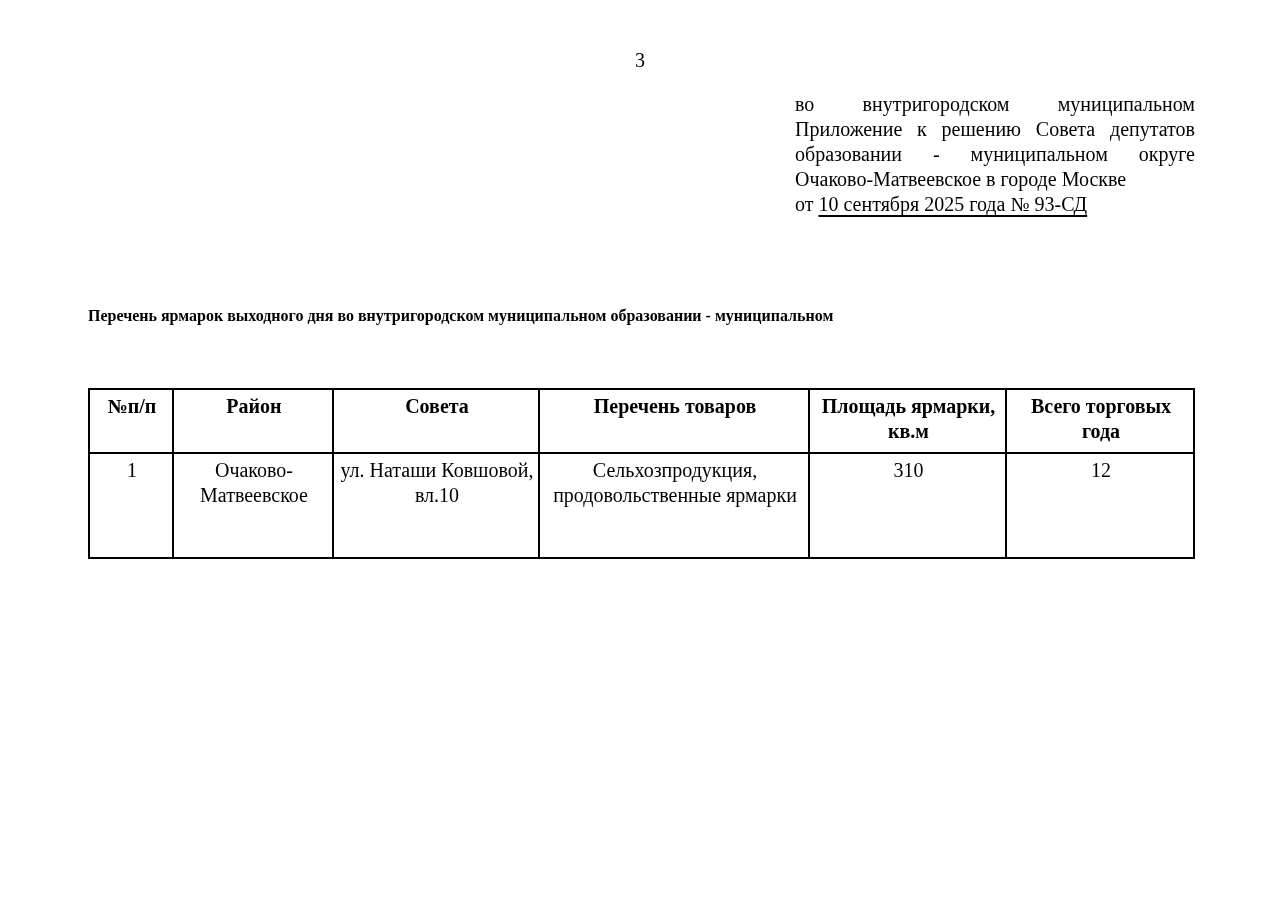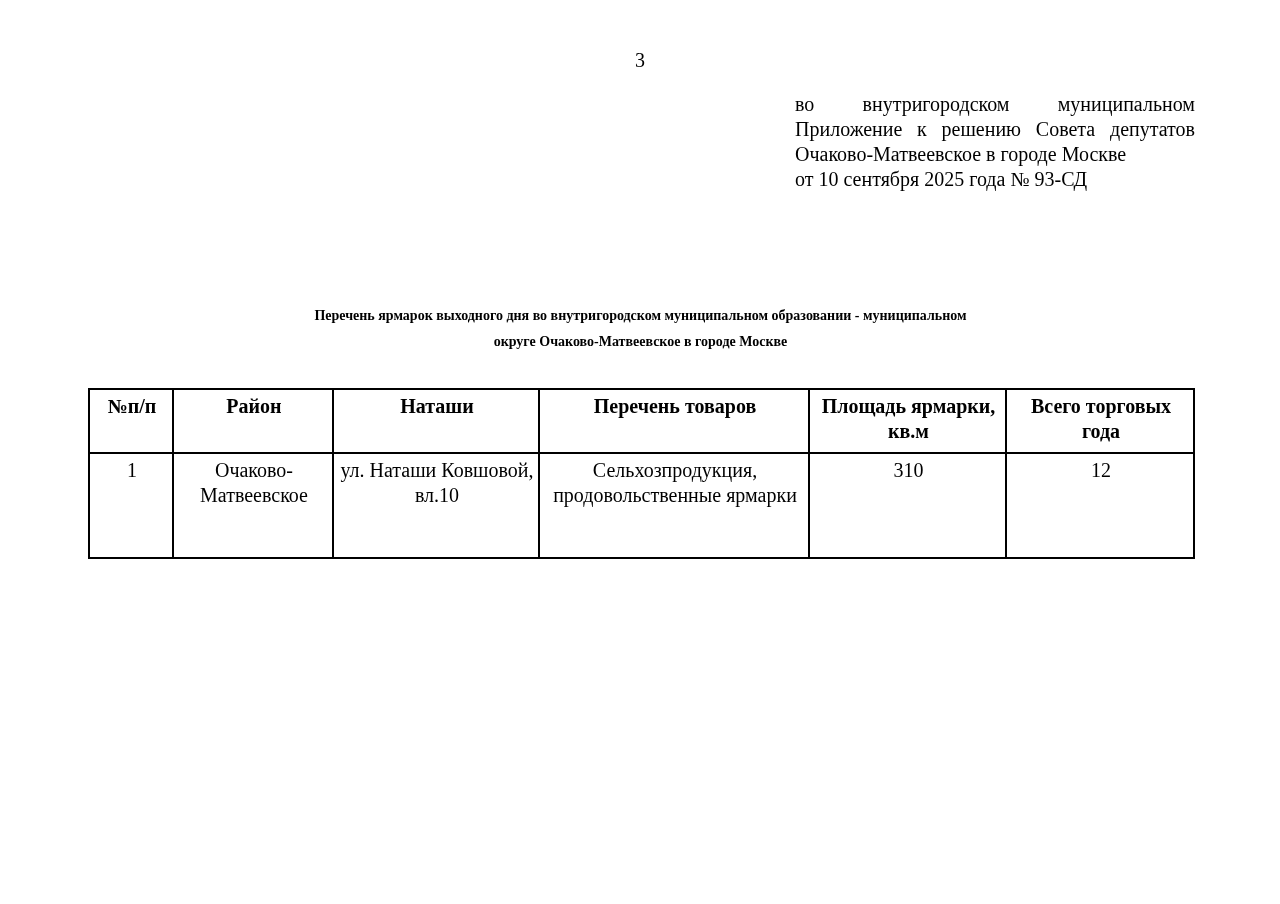--- a/index.html
+++ b/index.html
@@ -31,31 +31,32 @@
     left: 795px;
     width: 400px;
     font-size: 20px;
     line-height: 25px;
   }
   .appendix-line.justify {
     text-align: justify;
     text-align-last: justify;
   }
   .underlined {
+    text-decoration: underline;
     text-decoration-thickness: 1.5px;
     text-underline-offset: 4px;
   }
   .doc-title {
     position: absolute;
     top: 303px;
     left: 88px;
     width: 1105px;
-    text-align: center;
+    text-align: left;
     font-weight: bold;
-    font-size: 14px;
+    font-size: 16px;
     line-height: 26px;
   }
   .fairs-table {
     position: absolute;
     top: 388px;
     left: 88px;
     width: 1105px;
     border-collapse: collapse;
     table-layout: fixed;
     font-size: 20px;
@@ -79,43 +80,43 @@
 </head>
 <body>
 
 <div class="page">
 
   <div class="page-number">3</div>
 
   <div class="appendix">
     <div class="appendix-line justify">во внутригородском муниципальном</div>
     <div class="appendix-line justify">Приложение к решению Совета депутатов</div>
+    <div class="appendix-line justify">образовании - муниципальном округе</div>
     <div class="appendix-line">Очаково-Матвеевское в городе Москве</div>
     <div class="appendix-line"><span>от </span><span class="underlined">10 сентября 2025 года № 93-СД</span></div>
   </div>
 
   <div class="doc-title">
     <div>Перечень ярмарок выходного дня во внутригородском муниципальном образовании - муниципальном</div>
-    <div>округе Очаково-Матвеевское в городе Москве</div>
   </div>
 
   <table class="fairs-table">
     <colgroup>
       <col style="width:84px">
       <col style="width:160px">
       <col style="width:206px">
       <col style="width:270px">
       <col style="width:197px">
       <col style="width:188px">
     </colgroup>
     <thead>
       <tr class="header-row">
         <th>№п/п</th>
         <th>Район</th>
-        <th>Наташи</th>
+        <th>Совета</th>
         <th>Перечень товаров</th>
         <th class="pad-area-hdr">Площадь ярмарки, кв.м</th>
         <th class="pad-total-hdr">Всего торговых года</th>
       </tr>
     </thead>
     <tbody>
       <tr class="data-row">
         <td>1</td>
         <td>Очаково-Матвеевское</td>
         <td class="pad-address">ул. Наташи Ковшовой, вл.10</td>

